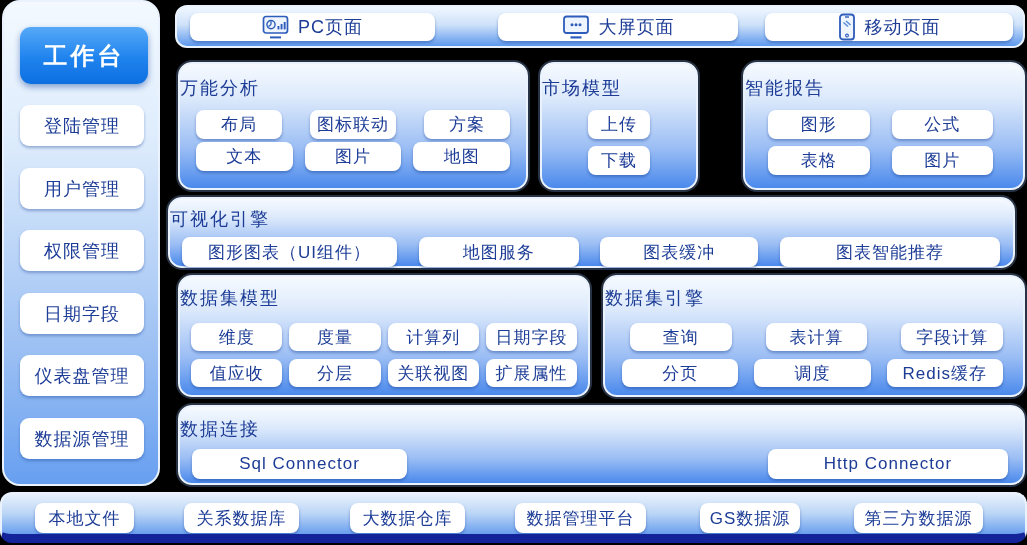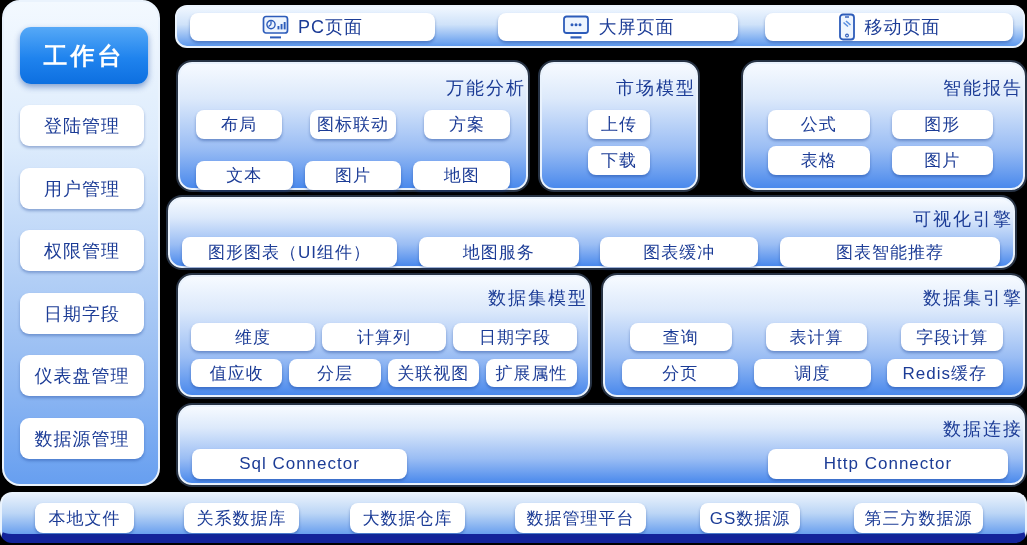--- a/index.html
+++ b/index.html
@@ -15,21 +15,21 @@
     box-shadow:0 2px 3px rgba(15,55,140,.40);
     white-space:nowrap;
   }
   .panel{
     position:absolute;box-sizing:border-box;
     background:linear-gradient(180deg,#f6faff 0%,#dce9fb 28%,#9abdf4 68%,#4a89ec 100%);
     border:2px solid #e9f2fd;border-radius:14px;
     box-shadow:0 0 0 2px rgba(130,170,230,.30);
   }
   .panel-title{
-    color:#1c3c96;font-size:18px;letter-spacing:2px;text-align:right;
+    color:#1c3c96;font-size:18px;letter-spacing:2px;text-align:left;
     font-weight:500;height:24px;line-height:24px;
   }
   .row{display:flex;margin:0 16px;}
   .row .btn{flex:1;height:29px;}
   
   #sidebar{
     position:absolute;left:2px;top:0;width:158px;height:486px;box-sizing:border-box;
     background:linear-gradient(180deg,#f3f9ff 0%,#dcebfc 30%,#9cc0f3 72%,#679ff0 100%);
     border:2px solid #eaf3fd;border-radius:18px;
   }
@@ -118,42 +118,42 @@
     </div>
   </div>
 
   <div class="panel pad-title" style="left:178px;top:62px;width:350px;height:128px">
     <div class="panel-title">万能分析</div>
     <div class="row" style="margin-top:10px;gap:28px">
       <div class="btn">布局</div>
       <div class="btn">图标联动</div>
       <div class="btn">方案</div>
     </div>
-    <div class="row" style="margin-top:22px;gap:12px">
+    <div class="row" style="margin-top:3px;gap:12px">
       <div class="btn">文本</div>
       <div class="btn">图片</div>
       <div class="btn">地图</div>
     </div>
   </div>
 
   <div class="panel pad-title" style="left:540px;top:62px;width:158px;height:128px">
     <div class="panel-title">市场模型</div>
     <div class="row" style="margin:10px 46px 0">
       <div class="btn">上传</div>
     </div>
     <div class="row" style="margin:7px 46px 0">
       <div class="btn">下载</div>
     </div>
   </div>
 
   <div class="panel pad-title" style="left:743px;top:62px;width:282px;height:128px">
     <div class="panel-title">智能报告</div>
     <div class="row" style="margin:10px 30px 0 23px;gap:22px">
+      <div class="btn">图形</div>
       <div class="btn">公式</div>
-      <div class="btn">图形</div>
     </div>
     <div class="row" style="margin:7px 30px 13px 23px;gap:22px">
       <div class="btn">表格</div>
       <div class="btn">图片</div>
     </div>
   </div>
 
   <div class="panel" style="left:168px;top:197px;width:847px;height:71px;padding-top:8px">
     <div class="panel-title">可视化引擎</div>
     <div class="row" style="margin:6px 13px 0 12px;justify-content:space-between">
@@ -161,20 +161,21 @@
       <div class="btn" style="flex:none;width:160px;height:30px">地图服务</div>
       <div class="btn" style="flex:none;width:158px;height:30px">图表缓冲</div>
       <div class="btn" style="flex:none;width:220px;height:30px">图表智能推荐</div>
     </div>
   </div>
 
   <div class="panel" style="left:178px;top:275px;width:412px;height:122px;padding-top:9px">
     <div class="panel-title">数据集模型</div>
     <div class="row" style="margin:13px 11px 0;gap:7px">
       <div class="btn" style="height:28px">维度</div>
+      <div class="btn" style="height:28px">度量</div>
       <div class="btn" style="height:28px">计算列</div>
       <div class="btn" style="height:28px">日期字段</div>
     </div>
     <div class="row" style="margin:8px 11px 0;gap:7px">
       <div class="btn" style="height:28px">值应收</div>
       <div class="btn" style="height:28px">分层</div>
       <div class="btn" style="height:28px">关联视图</div>
       <div class="btn" style="height:28px">扩展属性</div>
     </div>
   </div>

